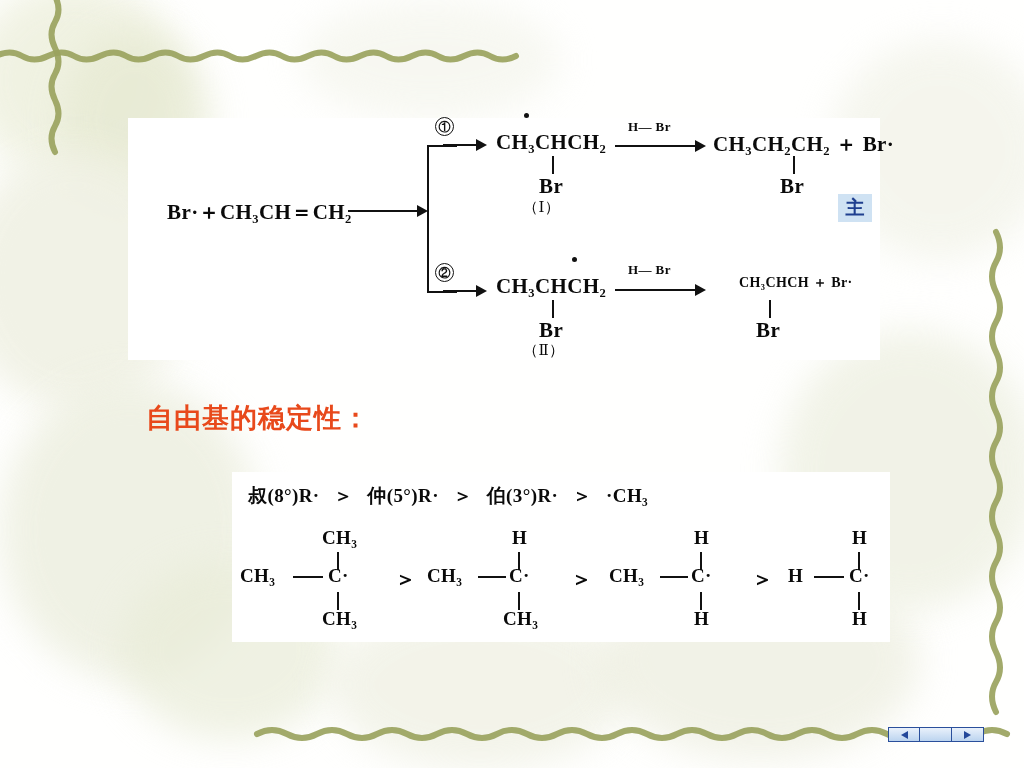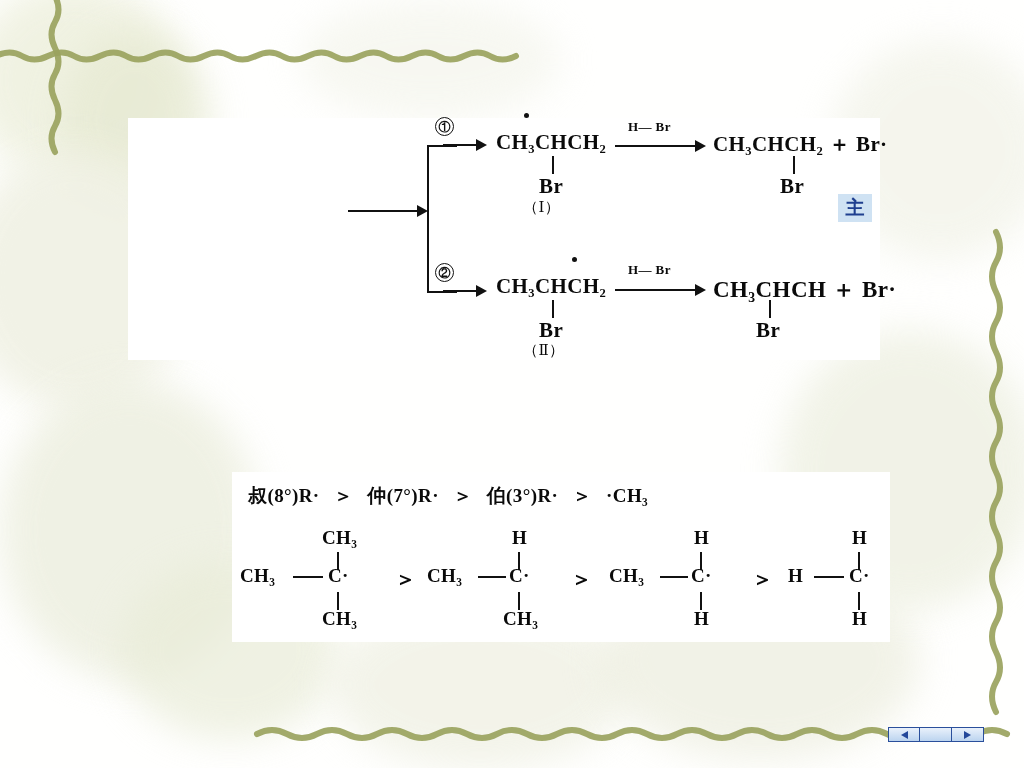--- a/index.html
+++ b/index.html
@@ -109,20 +109,23 @@
   </div>
 
   <div class="vine" style="left:255px;top:723px;width:760px;height:22px;">
     <svg width="760" height="22" viewBox="0 0 760 22">
       <path d="M2,11 q15,-8 30,0 t30,0 t30,0 t30,0 t30,0 t30,0 t30,0 t30,0 t30,0 t30,0 t30,0 t30,0 t30,0 t30,0 t30,0 t30,0 t30,0 t30,0 t30,0 t30,0 t30,0 t30,0 t30,0 t30,0 t30,0" fill="none" stroke="#9aa35e" stroke-width="6" stroke-linecap="round" opacity=".92"></path>
     </svg>
   </div>
 
   <div class="panel" style="left:128px;top:118px;width:752px;height:242px;"></div>
 
+  <div class="chem" style="left:167px;top:198px;font-size:21px;">
+    <span>Br·</span><span>＋</span><span>CH₃CH＝CH₂</span>
+  </div>
 
   <div class="arrow" style="left:348px;top:205px;width:80px;">
     <div class="shaft" style="width:70px;"></div>
     <div class="head" style="left:69px;"></div>
   </div>
 
   <div class="rule vrule" style="left:427px;top:145px;height:148px;"></div>
 
   <div class="rule hrule" style="left:427px;top:145px;width:30px;"></div>
   <div class="rule hrule" style="left:427px;top:291px;width:30px;"></div>
@@ -144,49 +147,50 @@
   <div class="rule vrule" style="left:552px;top:156px;height:18px;"></div>
   <div class="chem" style="left:539px;top:174px;font-size:21px;">Br</div>
   <div class="chem" style="left:523px;top:198px;font-size:15px;font-weight:normal;">（Ⅰ）</div>
 
   <div class="chem" style="left:628px;top:119px;font-size:13px;">H— Br</div>
   <div class="arrow" style="left:615px;top:140px;width:92px;">
     <div class="shaft" style="width:81px;"></div>
     <div class="head" style="left:80px;"></div>
   </div>
 
-  <div class="chem" style="left:713px;top:130px;font-size:21px;">CH₃CHCH₂ ＋ Br·</div>
+  <div class="chem" style="left:713px;top:130px;font-size:21px;">CH₃CH₂CH₂ ＋ Br·</div>
   <div class="rule vrule" style="left:793px;top:156px;height:18px;"></div>
   <div class="chem" style="left:780px;top:174px;font-size:21px;">Br</div>
 
   <div class="badge" style="left:838px;top:194px;width:34px;height:28px;">主</div>
 
   <div class="dot" style="left:572px;top:257px;"></div>
   <div class="chem" style="left:496px;top:274px;font-size:21px;">CH₃CHCH₂</div>
   <div class="rule vrule" style="left:552px;top:300px;height:18px;"></div>
   <div class="chem" style="left:539px;top:318px;font-size:21px;">Br</div>
   <div class="chem" style="left:523px;top:341px;font-size:15px;font-weight:normal;">（Ⅱ）</div>
 
   <div class="chem" style="left:628px;top:262px;font-size:13px;">H— Br</div>
   <div class="arrow" style="left:615px;top:284px;width:92px;">
     <div class="shaft" style="width:81px;"></div>
     <div class="head" style="left:80px;"></div>
   </div>
 
-  <div class="chem" style="left:713px;top:274px;font-size:23px;">CH₃CHCH ＋ Br·</div>
+  <div class="chem" style="left:739px;top:274px;font-size:14px;">CH₃CHCH ＋ Br·</div>
   <div class="rule vrule" style="left:769px;top:300px;height:18px;"></div>
   <div class="chem" style="left:756px;top:318px;font-size:21px;">Br</div>
 
+  <div class="heading" style="left:146px;top:400px;">自由基的稳定性：</div>
 
   <div class="panel" style="left:232px;top:472px;width:658px;height:170px;"></div>
 
   <div class="chem" style="left:248px;top:483px;font-size:19px;">
     <span>叔(8°)R·</span>
     <span style="padding:0 9px;">＞</span>
-    <span>仲(7°)R·</span>
+    <span>仲(5°)R·</span>
     <span style="padding:0 9px;">＞</span>
     <span>伯(3°)R·</span>
     <span style="padding:0 9px;">＞</span>
     <span>·CH₃</span>
   </div>
 
   <div class="chem" style="left:322px;top:527px;font-size:19px;">CH₃</div>
   <div class="rule vrule" style="left:337px;top:552px;height:18px;"></div>
   <div class="chem" style="left:240px;top:565px;font-size:19px;">CH₃</div>
   <div class="rule hrule" style="left:293px;top:576px;width:30px;"></div>

